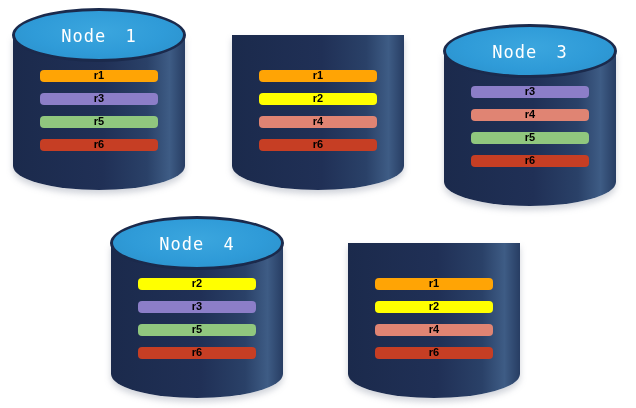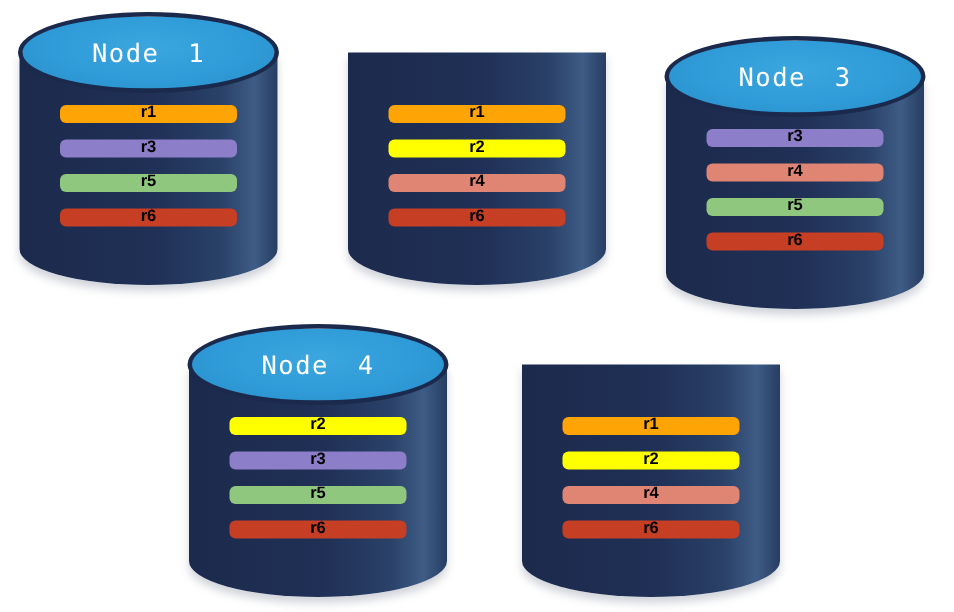--- a/index.html
+++ b/index.html
@@ -142,21 +142,21 @@
           <span>r4</span>
         </div>
         <div class="bar" style="background: rgb(144, 199, 126);">
           <span>r5</span>
         </div>
         <div class="bar" style="background: rgb(198, 62, 36);">
           <span>r6</span>
         </div>
       </div>
   </div>
-    <div class="node" style="left: 125px; top: 216px;">
+    <div class="node" style="left: 110px; top: 216px;">
     <div class="cyl-body"></div>
     <div class="cyl-top">
       <span class="node-title">Node 4</span>
     </div>
     <div class="bars">
         <div class="bar" style="background: rgb(255, 255, 0);">
           <span>r2</span>
         </div>
         <div class="bar" style="background: rgb(140, 126, 200);">
           <span>r3</span>

